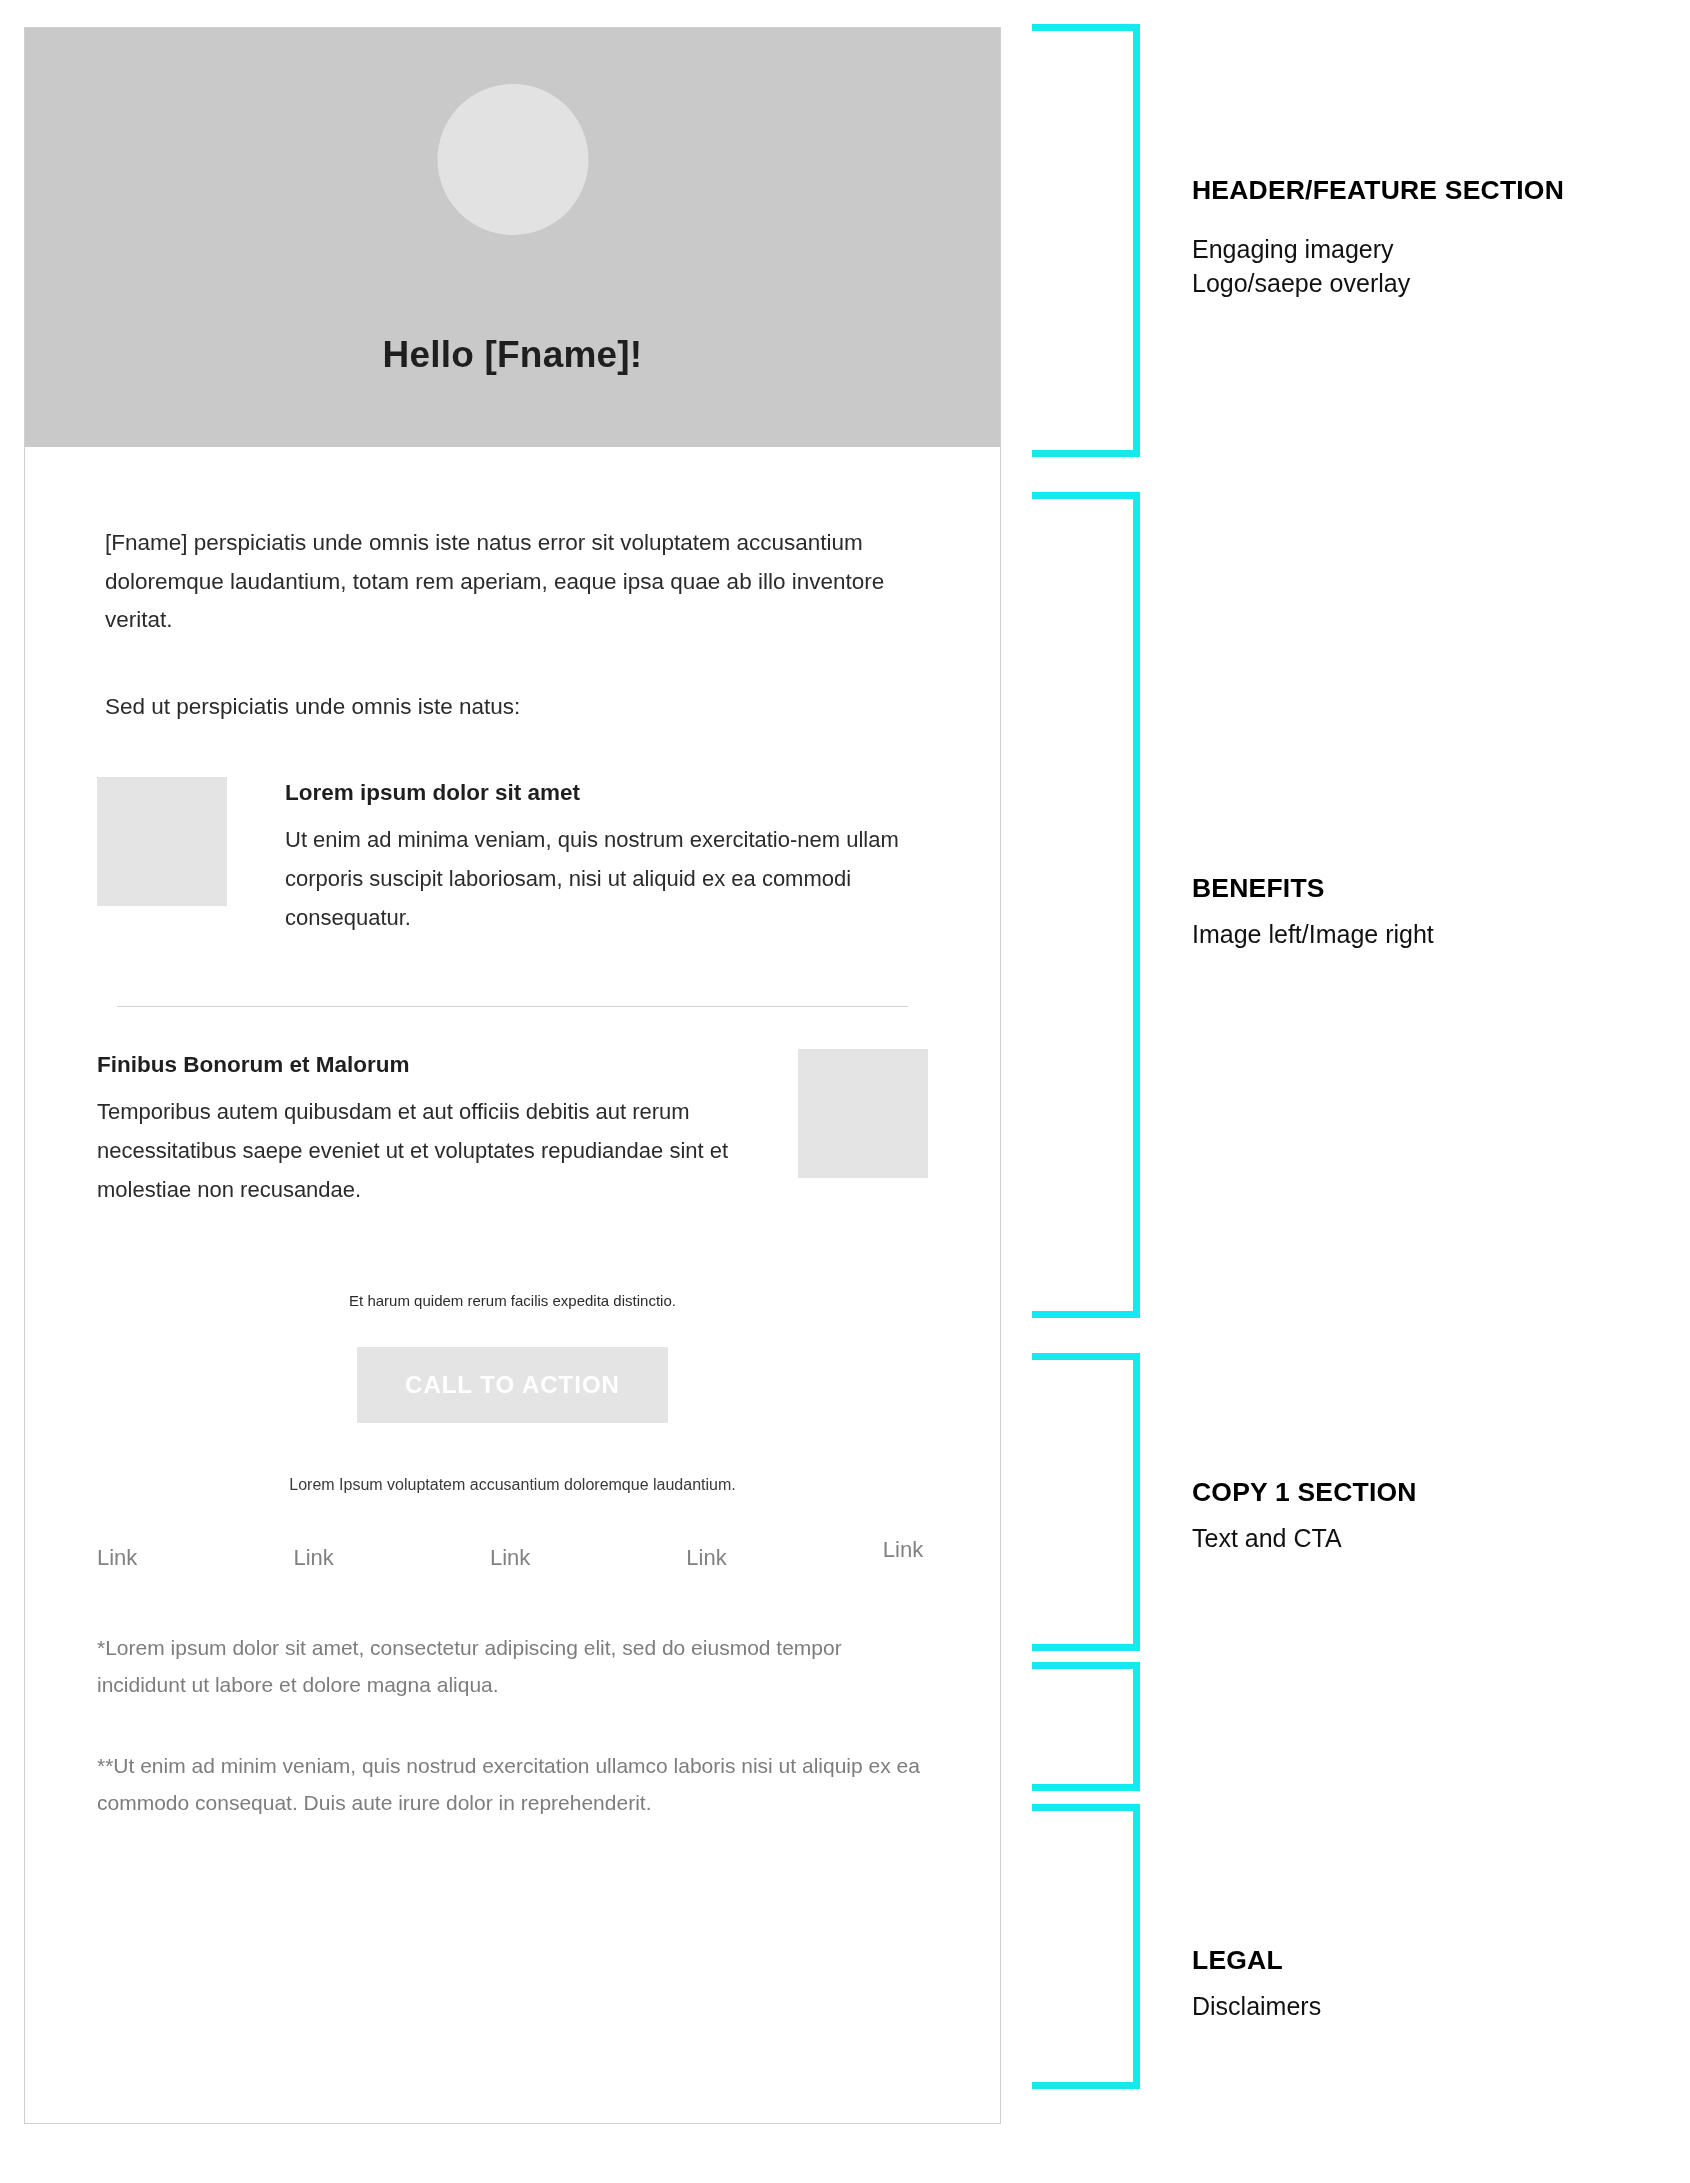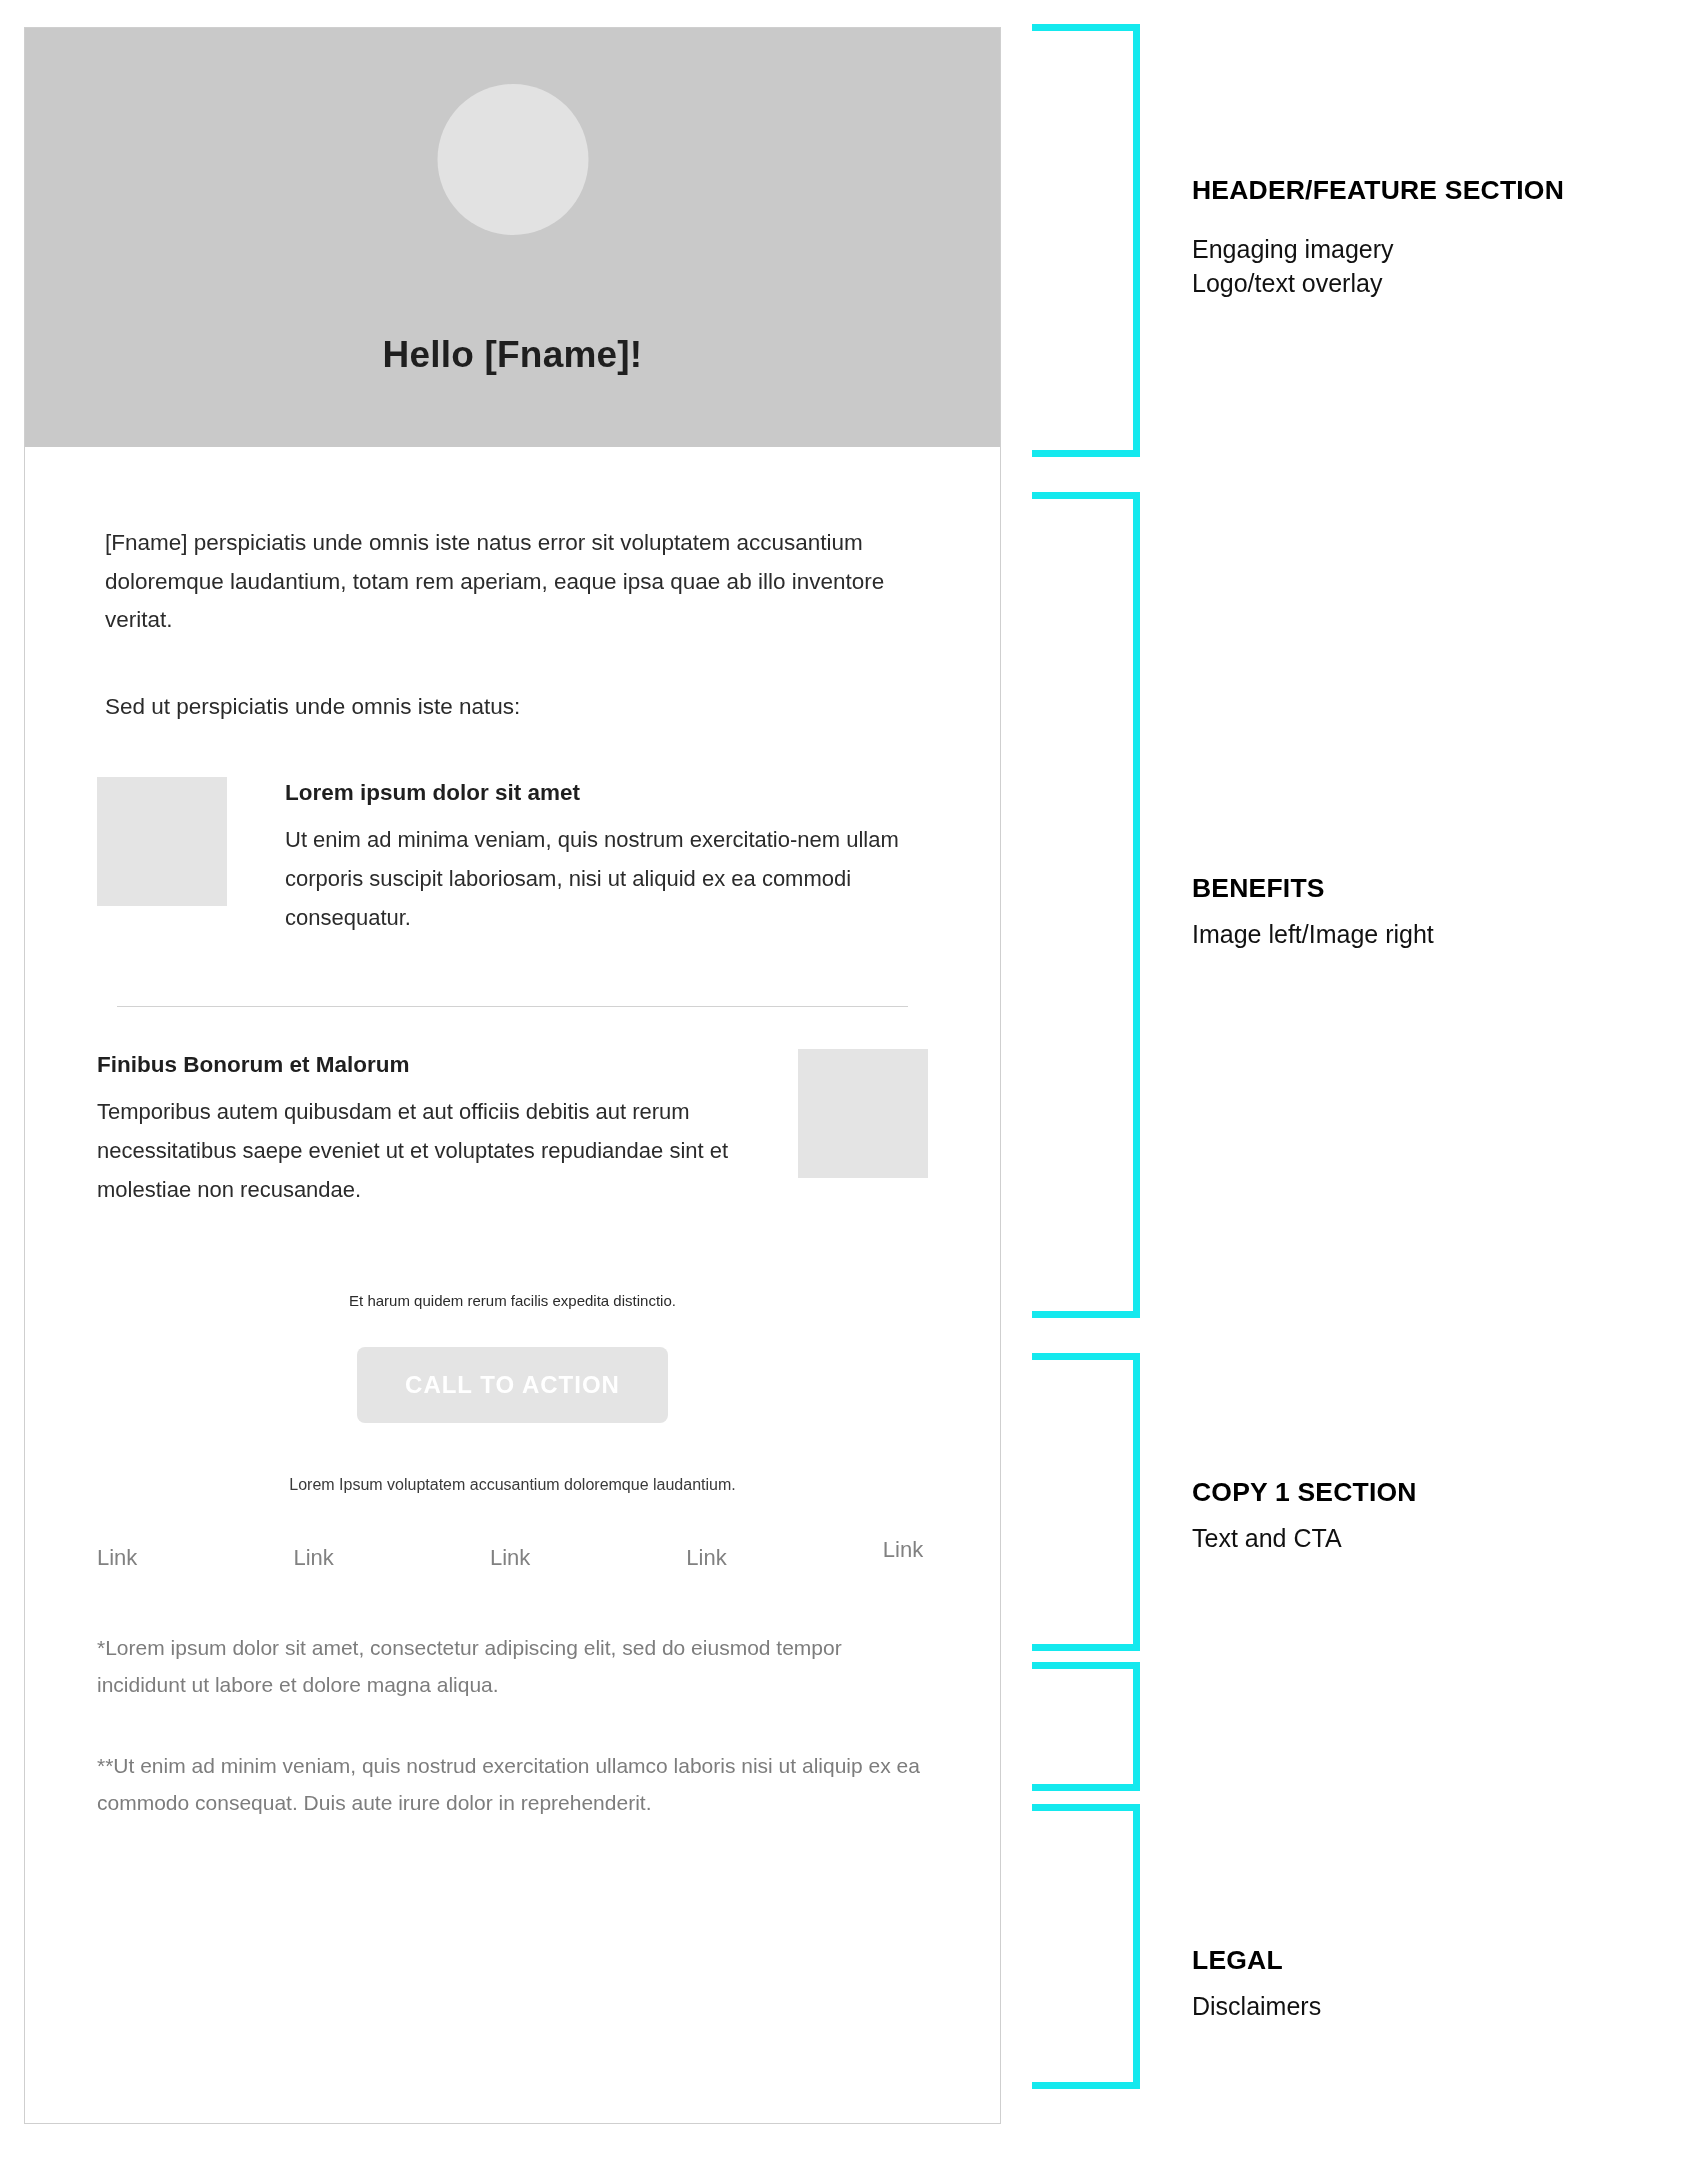--- a/index.html
+++ b/index.html
@@ -121,21 +121,21 @@
   }
   .cta-button {
     display: inline-block;
     background: #e4e4e4;
     color: #ffffff;
     font-size: 24px;
     font-weight: bold;
     letter-spacing: 1px;
     padding: 24px 48px;
     min-width: 265px;
-    border-radius: 8px;
+    border-radius: 1px;
     border: 0;
     box-sizing: border-box;
     cursor: pointer;
     font-family: "Liberation Sans", sans-serif;
   }
   .cta-subtext {
     font-size: 16px;
     color: #3a3a3a;
     margin: 0;
     padding-top: 53px;
@@ -298,21 +298,21 @@
   <div class="bracket" style="left:1032px; top:1804px; width:108px; height:285px;">
     <div class="arm top"></div>
     <div class="spine"></div>
     <div class="arm bottom"></div>
   </div>
 
   <div class="annot" style="top:173px;">
     <p class="annot-title">HEADER/FEATURE SECTION</p>
     <div class="annot-sub-group">
       <p class="annot-sub">Engaging imagery</p>
-      <p class="annot-sub">Logo/text overlay</p>
+      <p class="annot-sub">Logo/saepe overlay</p>
     </div>
   </div>
 
   <div class="annot" style="top:871px;">
     <p class="annot-title">BENEFITS</p>
     <div class="annot-sub-group" style="padding-top:11.3px;">
       <p class="annot-sub">Image left/Image right</p>
     </div>
   </div>
 

